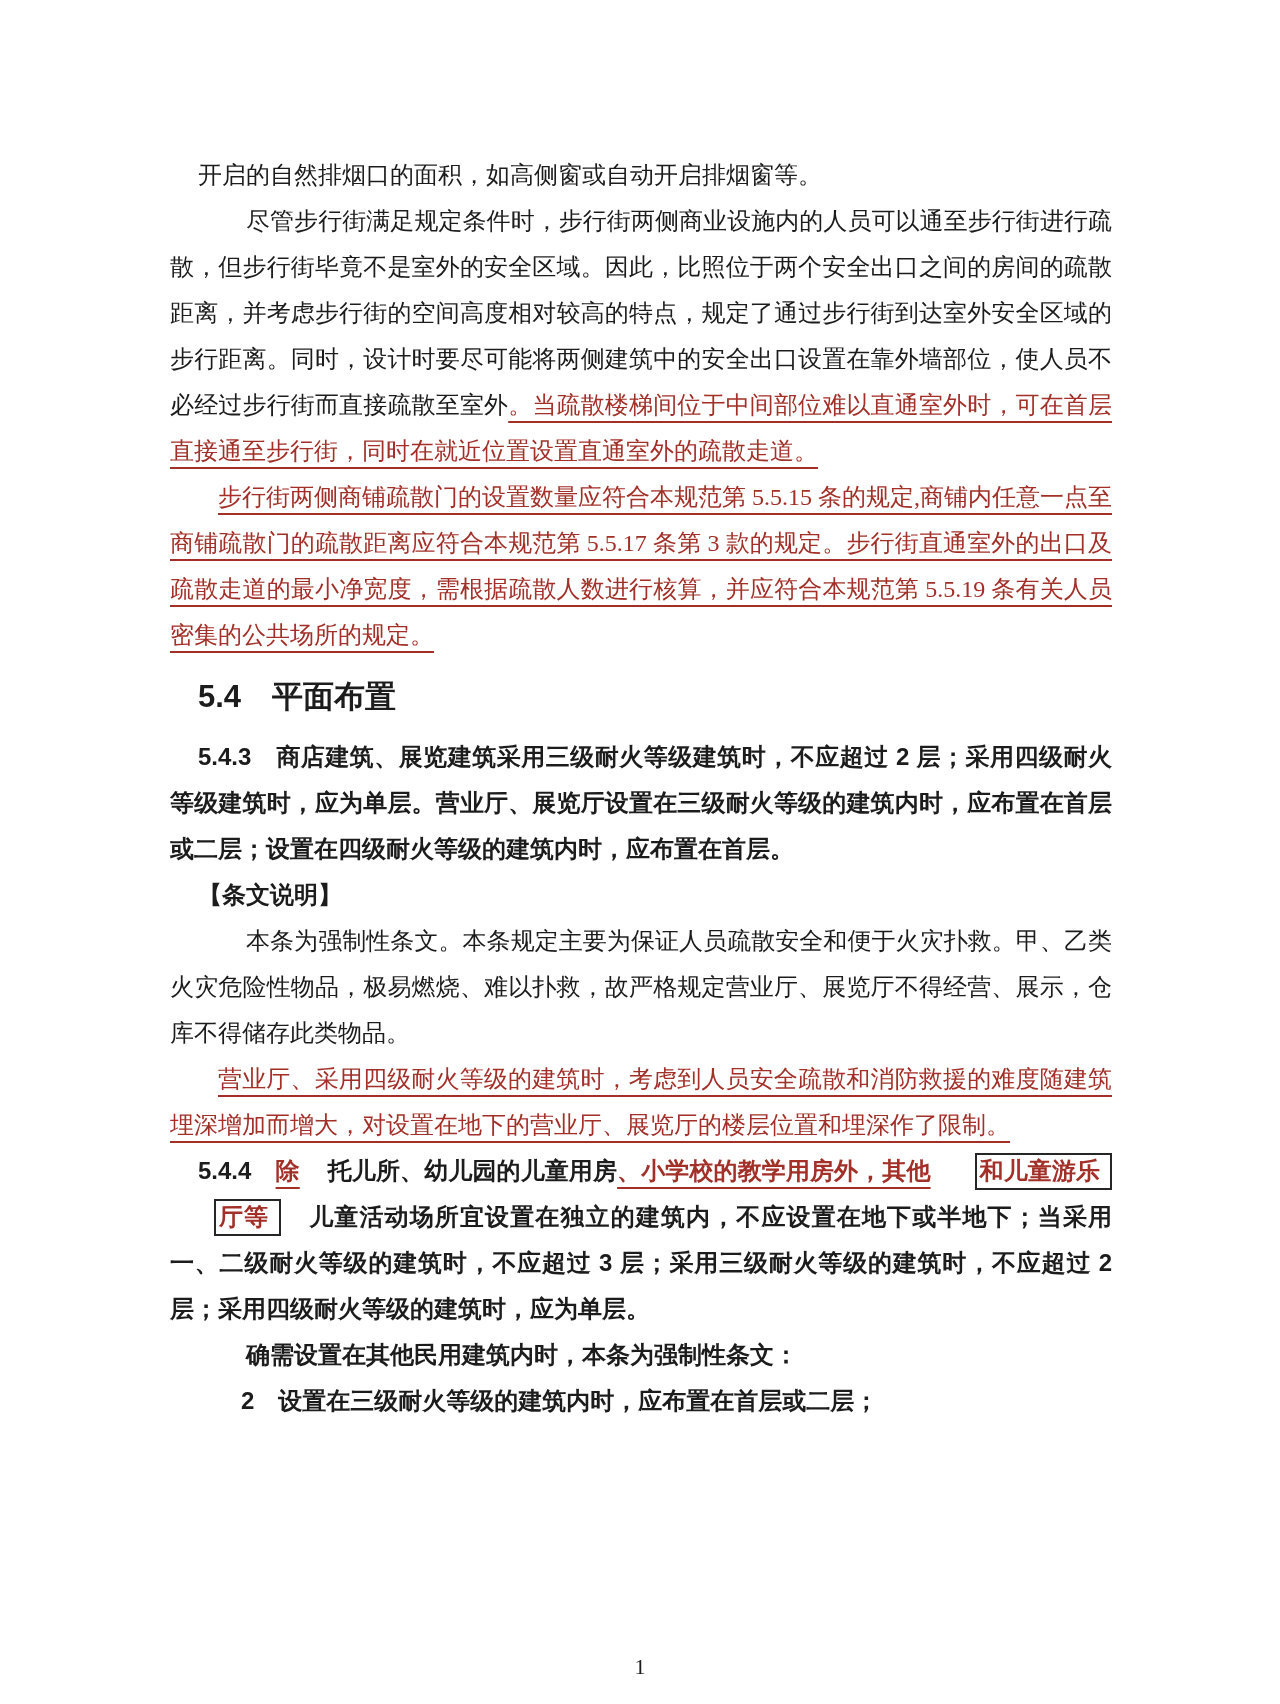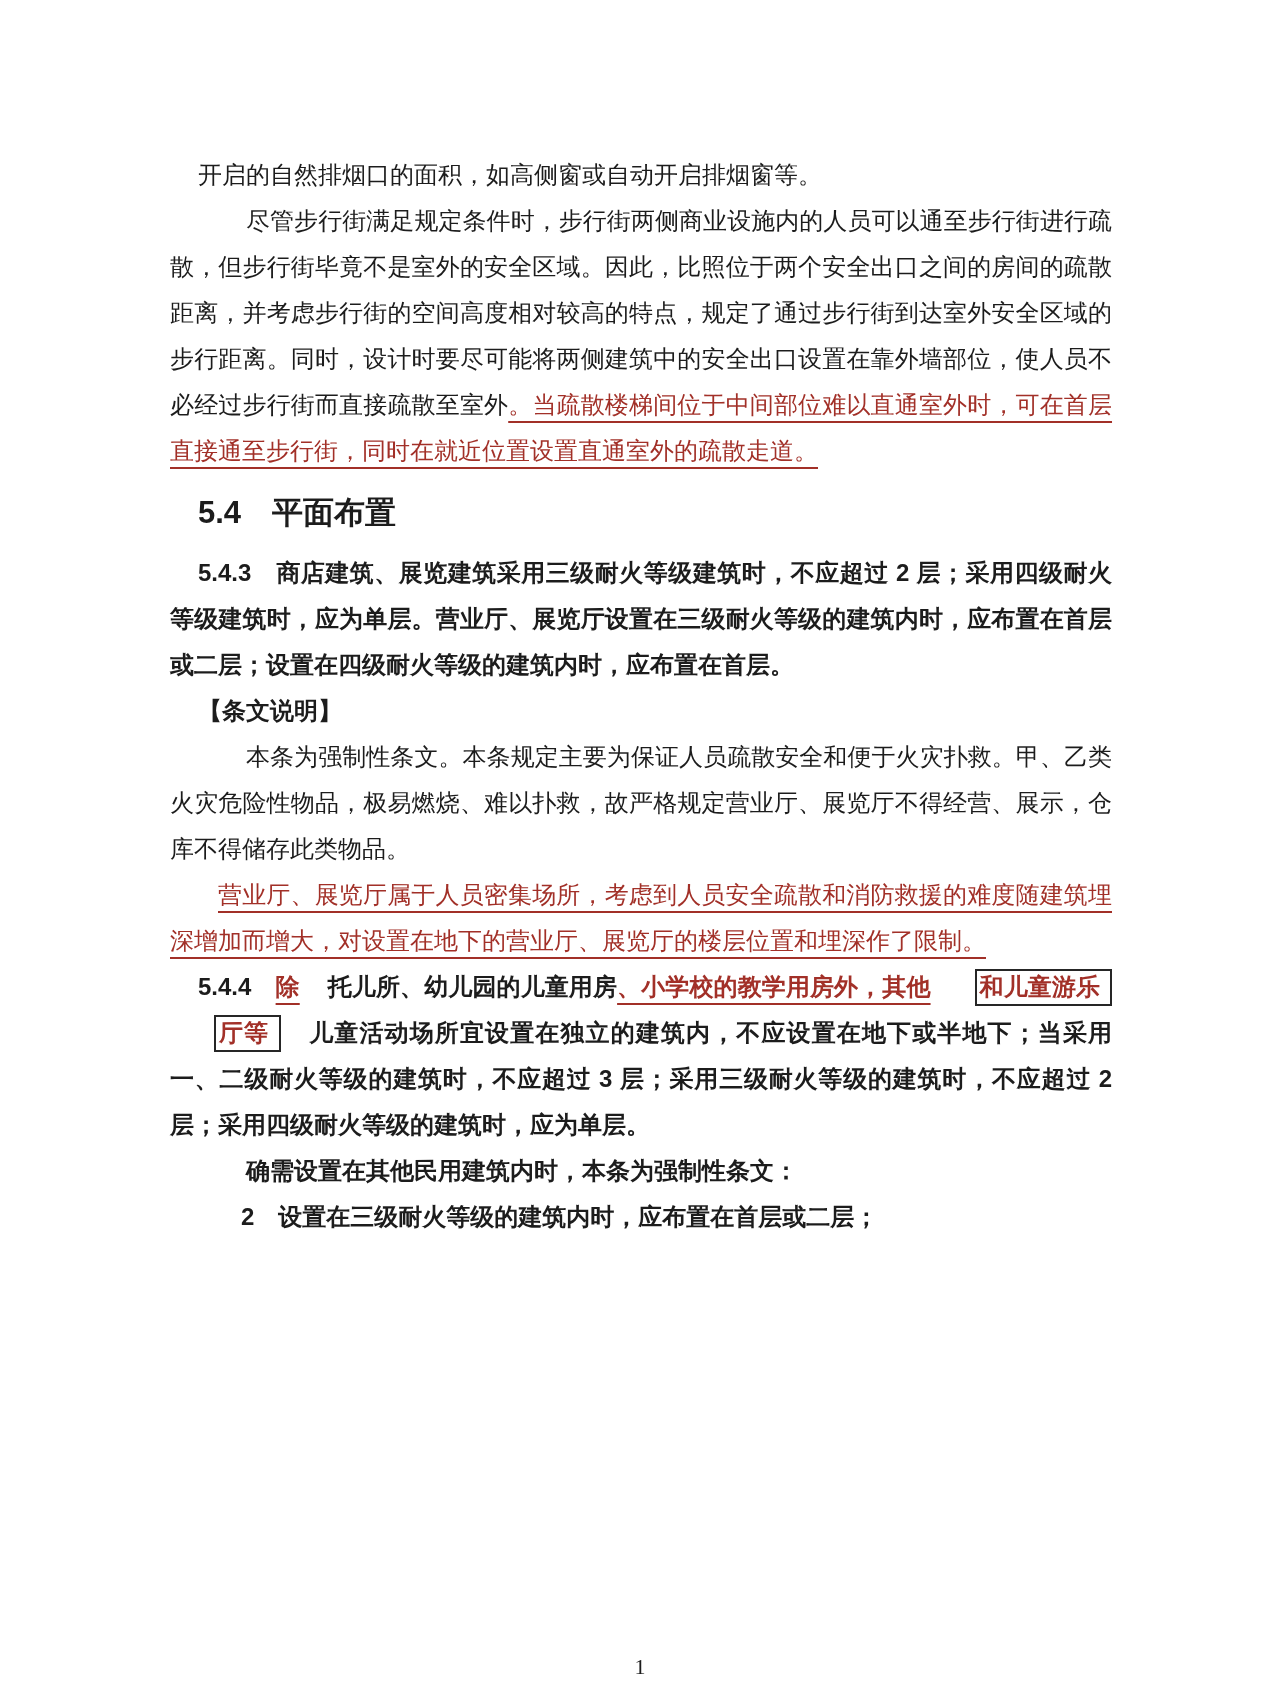--- a/index.html
+++ b/index.html
@@ -79,23 +79,24 @@
     font-family:"Liberation Serif","DejaVu Serif",serif;
   }
 </style>
 </head>
 <body>
 
 <div class="page">
   <div class="content">
       <div class="para p-body"><span class="seg-t">开启的自然排烟口的面积，如高侧窗或自动开启排烟窗等。</span></div>
       <div class="para p-body indent"><span class="seg-t">尽管步行街满足规定条件时，步行街两侧商业设施内的人员可以通至步行街进行疏散，但步行街毕竟不是室外的安全区域。因此，比照位于两个安全出口之间的房间的疏散距离，并考虑步行街的空间高度相对较高的特点，规定了通过步行街到达室外安全区域的步行距离。同时，设计时要尽可能将两侧建筑中的安全出口设置在靠外墙部位，使人员不必经过步行街而直接疏散至室外</span><span class="seg-r">。当疏散楼梯间位于中间部位难以直通室外时，可在首层直接通至步行街，同时在就近位置设置直通室外的疏散走道。</span></div>
+      <div class="para p-body indent"><span class="seg-r">步行街两侧商铺疏散门的设置数量应符合本规范第 5.5.15 条的规定,商铺内任意一点至商铺疏散门的疏散距离应符合本规范第 5.5.17 条第 3 款的规定。步行街直通室外的出口及疏散走道的最小净宽度，需根据疏散人数进行核算，并应符合本规范第 5.5.19 条有关人员密集的公共场所的规定。</span></div>
       <div class="para p-heading"><span class="seg-t">5.4　平面布置</span></div>
       <div class="para p-bold"><span class="seg-t">5.4.3　商店建筑、展览建筑采用三级耐火等级建筑时，不应超过 2 层；采用四级耐火等级建筑时，应为单层。营业厅、展览厅设置在三级耐火等级的建筑内时，应布置在首层或二层；设置在四级耐火等级的建筑内时，应布置在首层。</span></div>
       <div class="para p-bold"><span class="seg-t">【条文说明】</span></div>
       <div class="para p-body indent"><span class="seg-t">本条为强制性条文。本条规定主要为保证人员疏散安全和便于火灾扑救。甲、乙类火灾危险性物品，极易燃烧、难以扑救，故严格规定营业厅、展览厅不得经营、展示，仓库不得储存此类物品。</span></div>
-      <div class="para p-body indent"><span class="seg-r">营业厅、展览厅属于人员密集场所，考虑到人员安全疏散和消防救援的难度随建筑埋深增加而增大，对设置在地下的营业厅、展览厅的楼层位置和埋深作了限制。</span></div>
+      <div class="para p-body indent"><span class="seg-r">营业厅、采用四级耐火等级的建筑时，考虑到人员安全疏散和消防救援的难度随建筑埋深增加而增大，对设置在地下的营业厅、展览厅的楼层位置和埋深作了限制。</span></div>
       <div class="para p-bold"><span class="seg-t">5.4.4　</span><span class="seg-r">除</span><span class="seg-t">托儿所、幼儿园的儿童用房</span><span class="seg-r">、小学校的教学用房外，其他</span><span class="seg-box">和儿童游乐厅等</span><span class="seg-t">儿童活动场所宜设置在独立的建筑内，不应设置在地下或半地下；当采用一、二级耐火等级的建筑时，不应超过 3 层；采用三级耐火等级的建筑时，不应超过 2 层；采用四级耐火等级的建筑时，应为单层。</span></div>
       <div class="para p-bold indent"><span class="seg-t">确需设置在其他民用建筑内时，本条为强制性条文：</span></div>
       <div class="para p-bold p-list"><span class="seg-t">2　设置在三级耐火等级的建筑内时，应布置在首层或二层；</span></div>
     </div>
   <div class="page-number">1</div>
 </div>
 
 </body></html>

